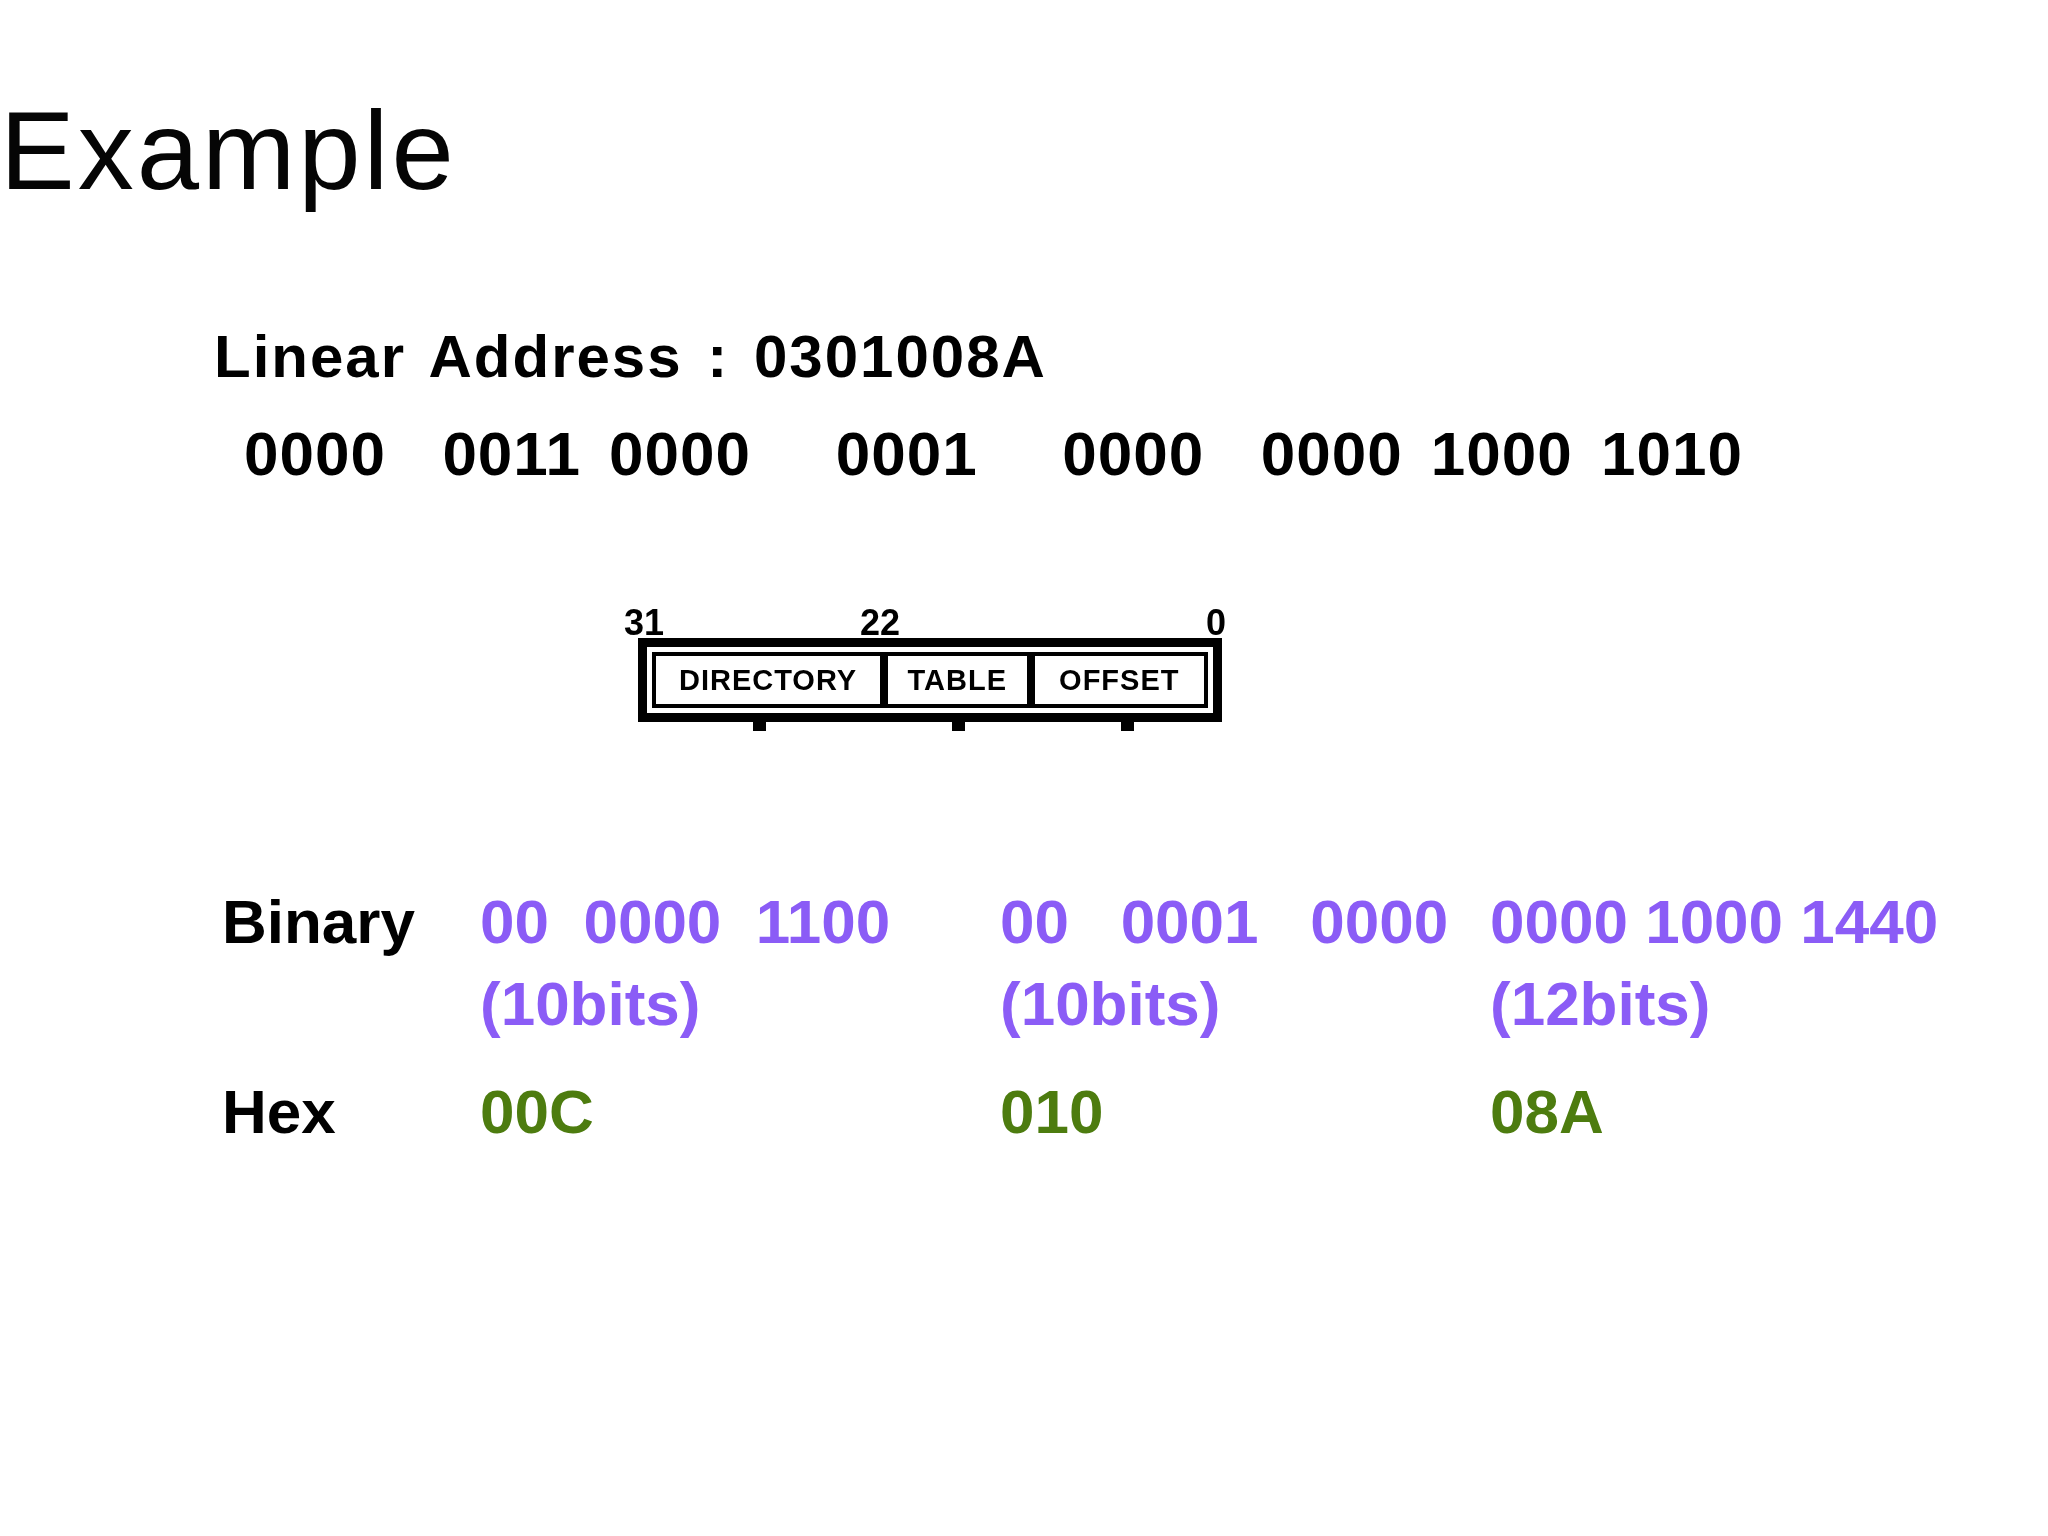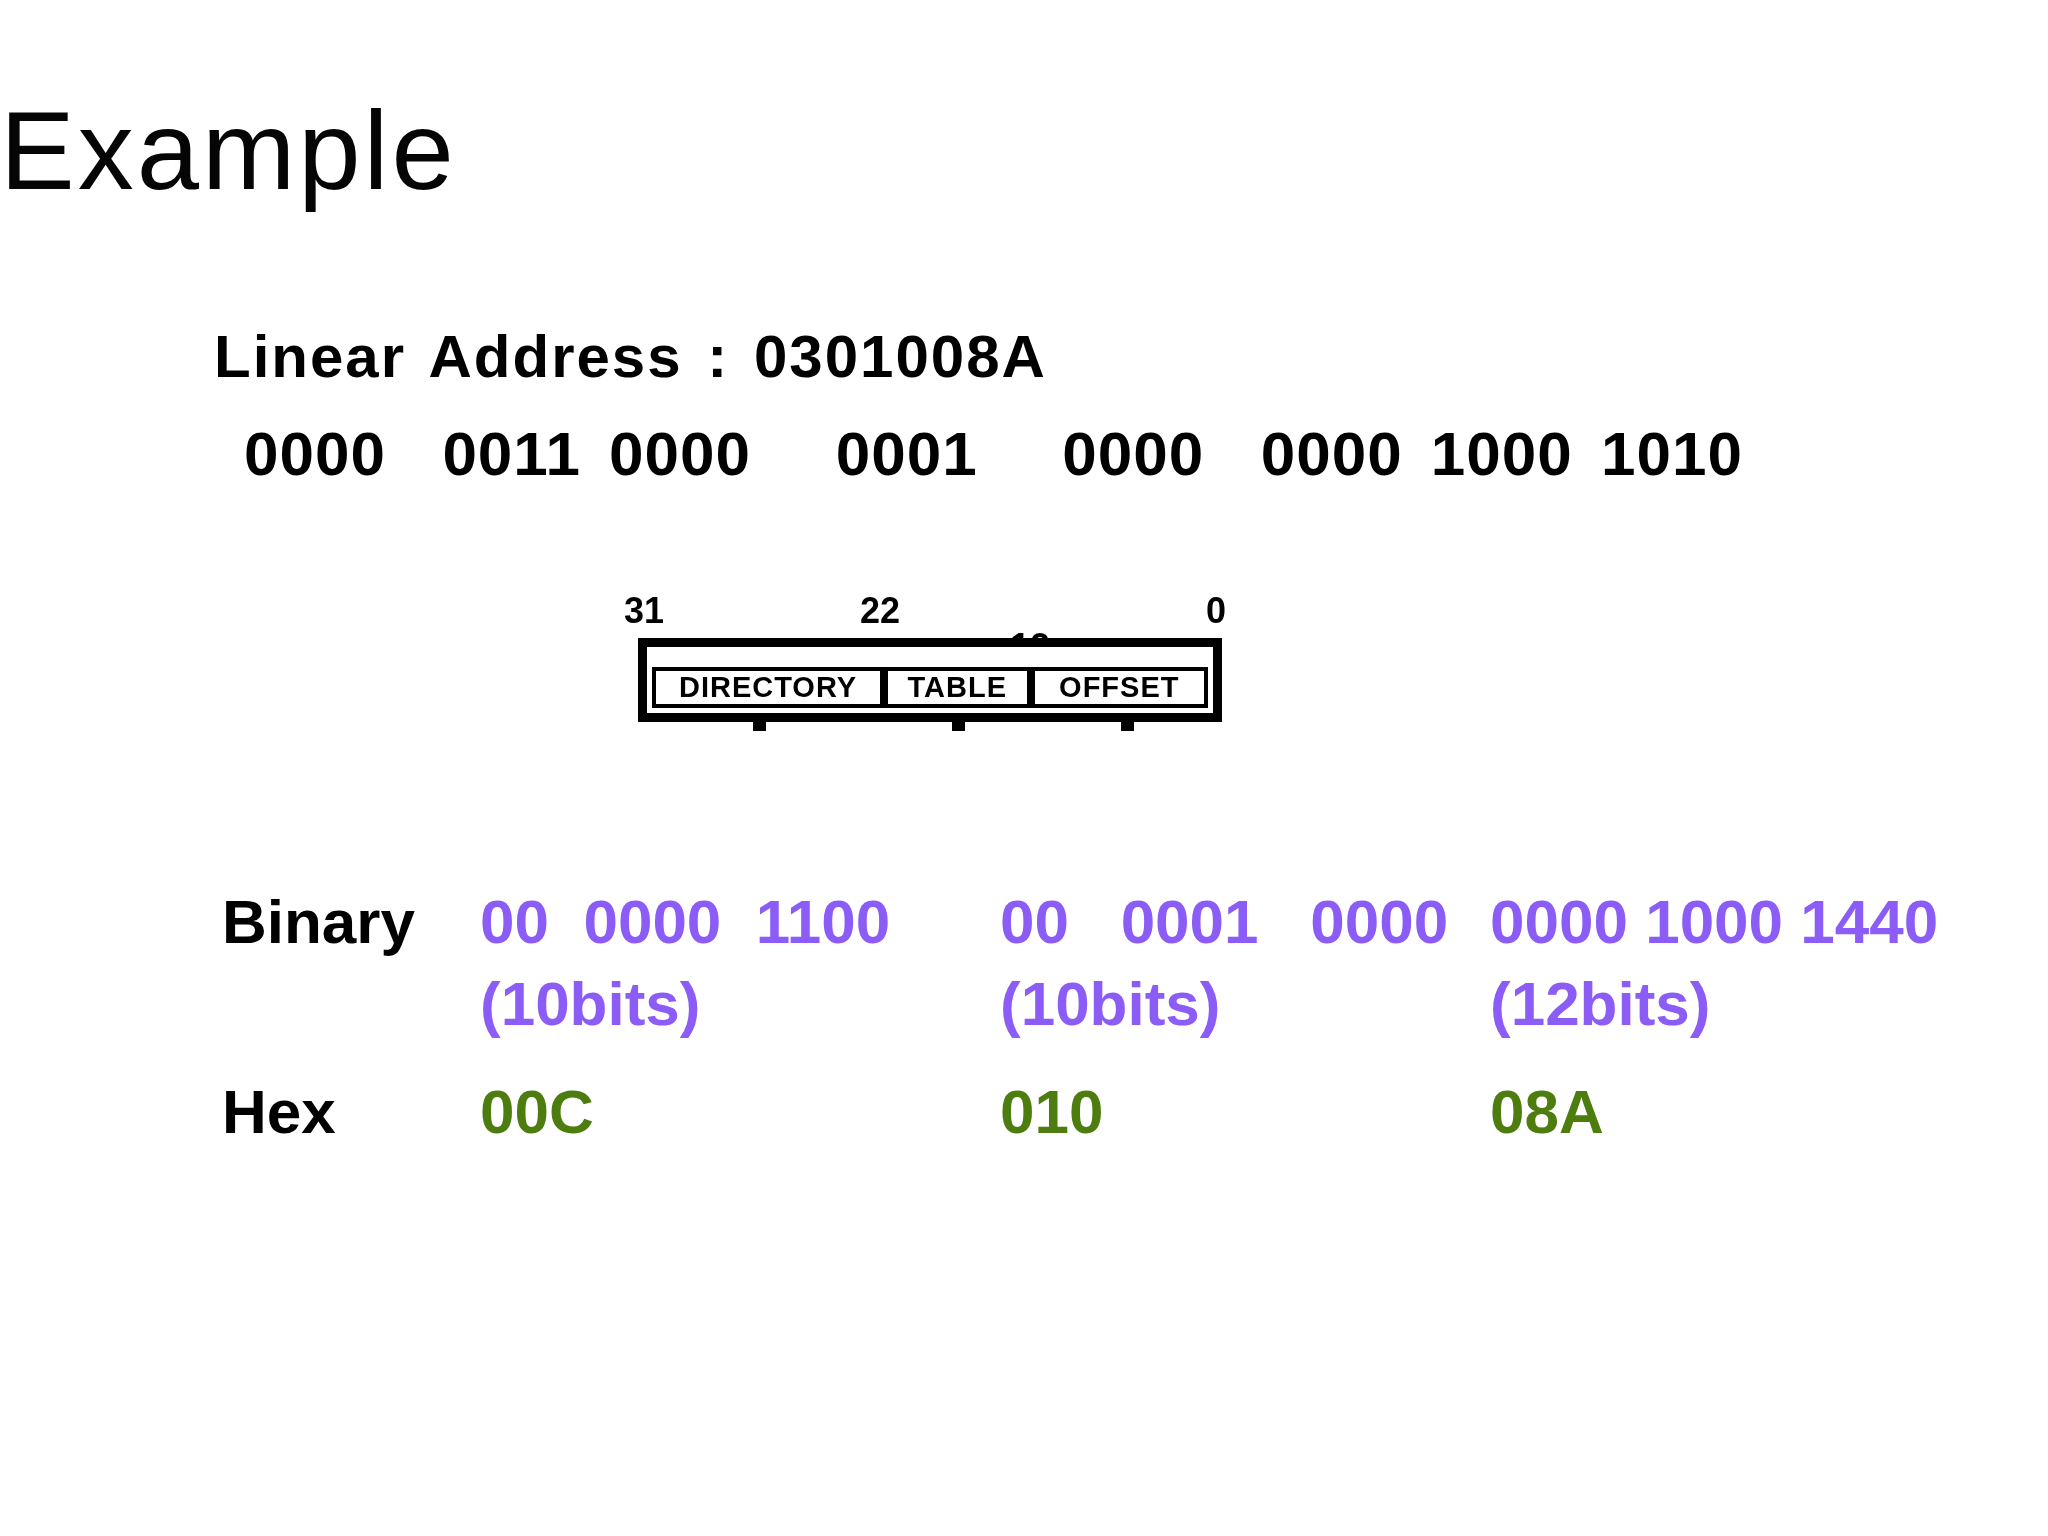--- a/index.html
+++ b/index.html
@@ -36,36 +36,35 @@
     letter-spacing: 1px; word-spacing: 10px;
     white-space: pre;
   }
 
   
   .diagram { position: absolute; left: 638px; top: 590px; width: 584px; }
   .bitlabels {
     position: relative; height: 44px;
     font-size: 36px; font-weight: 700;
   }
-  .bitlabels span { position: absolute; top: 0; }
+  .bitlabels span { position: absolute; top: 12px; }
   .bl-31 { left: -14px; }
   .bl-22 { left: 222px; }
   .bl-12 { left: 372px; margin-top: 36px; }
   .bl-0  { left: 568px; }
 
   .fieldbox {
     position: relative;
     box-sizing: border-box;
     margin-top: 4px;
     height: 84px;
     border: 9px solid #000;
     padding: 5px;
     background: #fff;
     display: flex;
-    align-items: flex-end;
   }
   .cell {
     box-sizing: border-box;
     border: 4px solid #000;
     display: flex; align-items: center; justify-content: center;
     font-size: 29px; font-weight: 700;
     letter-spacing: 1px;
     background: #fff;
     white-space: nowrap;
   }

